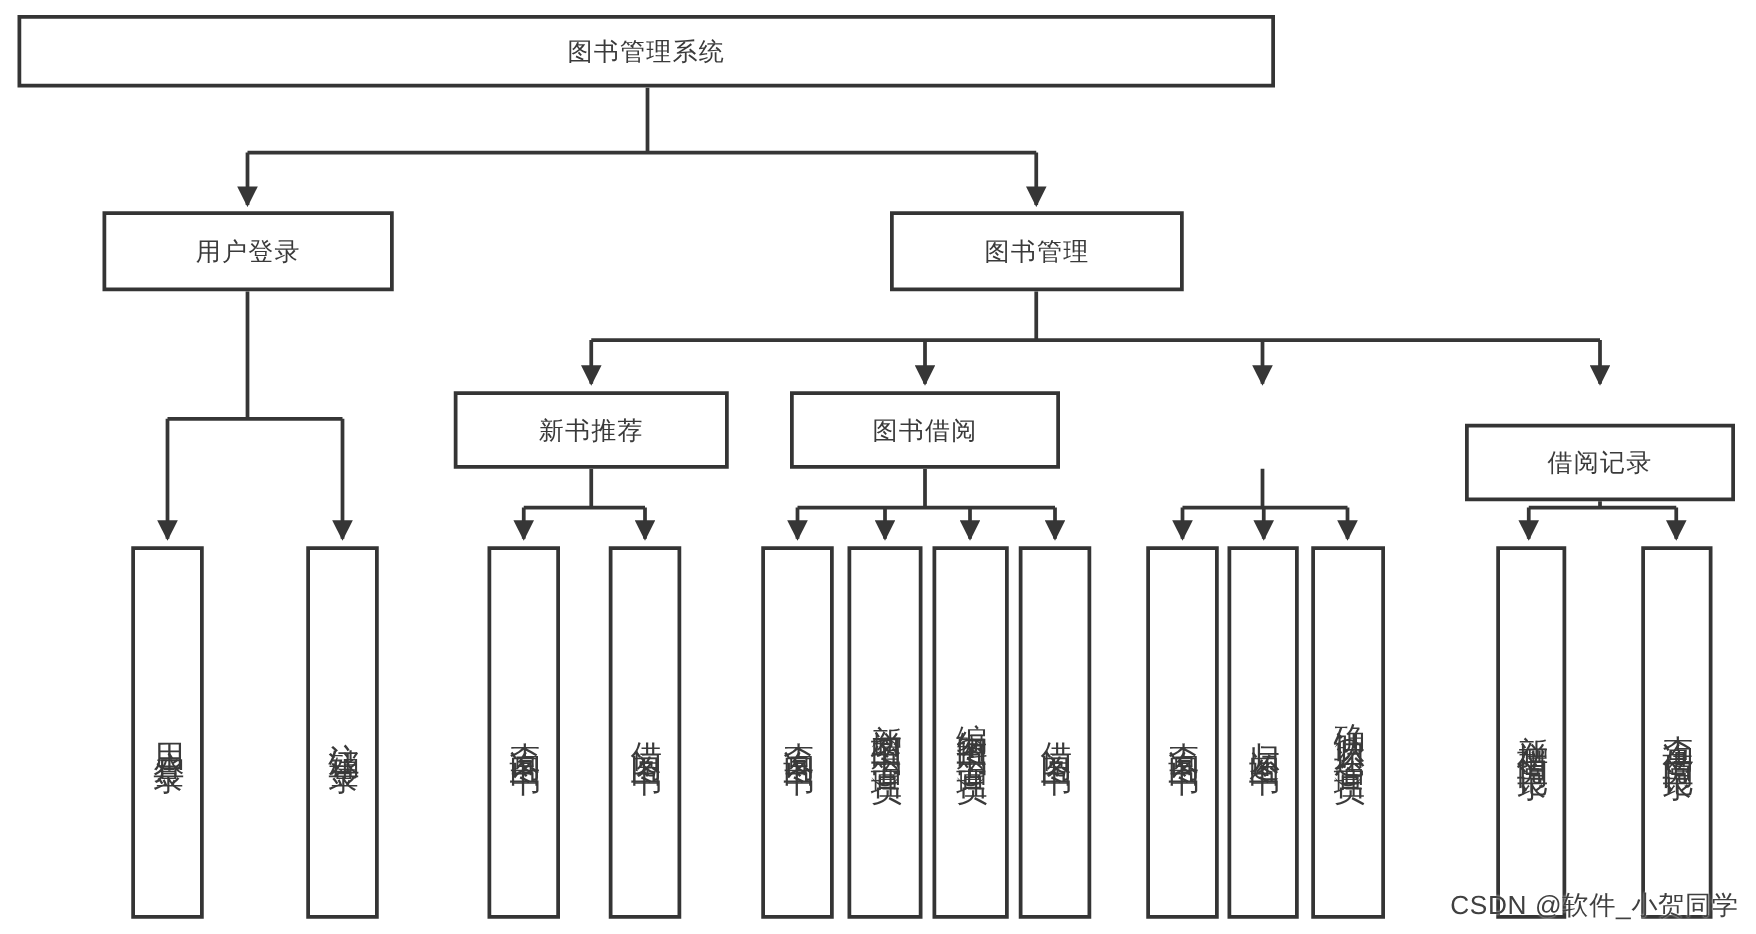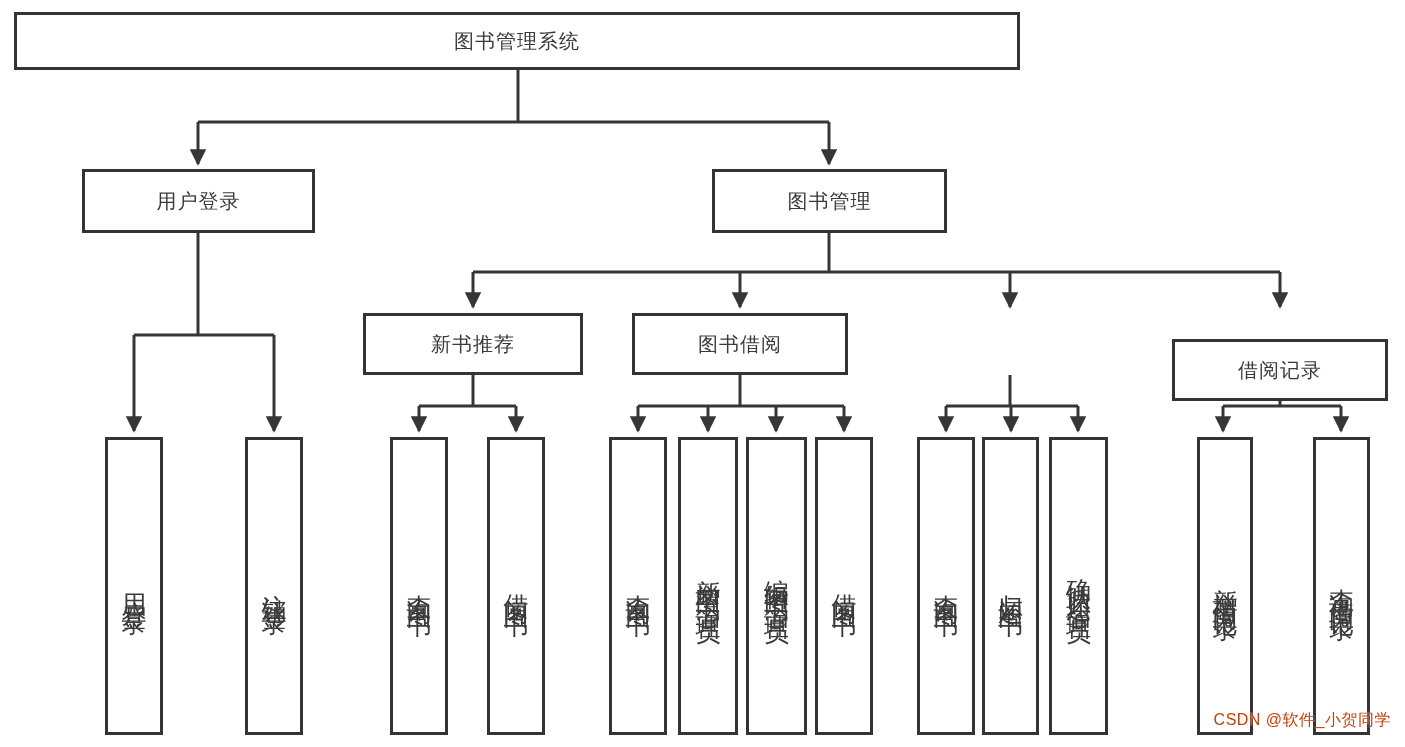--- a/index.html
+++ b/index.html
@@ -33,22 +33,22 @@
     writing-mode:vertical-rl;
     color:#3a3a3a;
     font-size:25px;
     letter-spacing:6px;
     line-height:1;
     white-space:nowrap;
   }
   .watermark{
     position:absolute;
     right:14px;top:710px;
-    font-size:16px;
-    color:#c2410c;
+    font-size:21px;
+    color:#404040;
     letter-spacing:0.5px;
     text-shadow:0 0 2px #ffffff;
   }
 </style>
 </head>
 <body>
 
 <div class="canvas">
 
   <svg class="wires" viewBox="0 0 1405 747" xmlns="http://www.w3.org/2000/svg">

